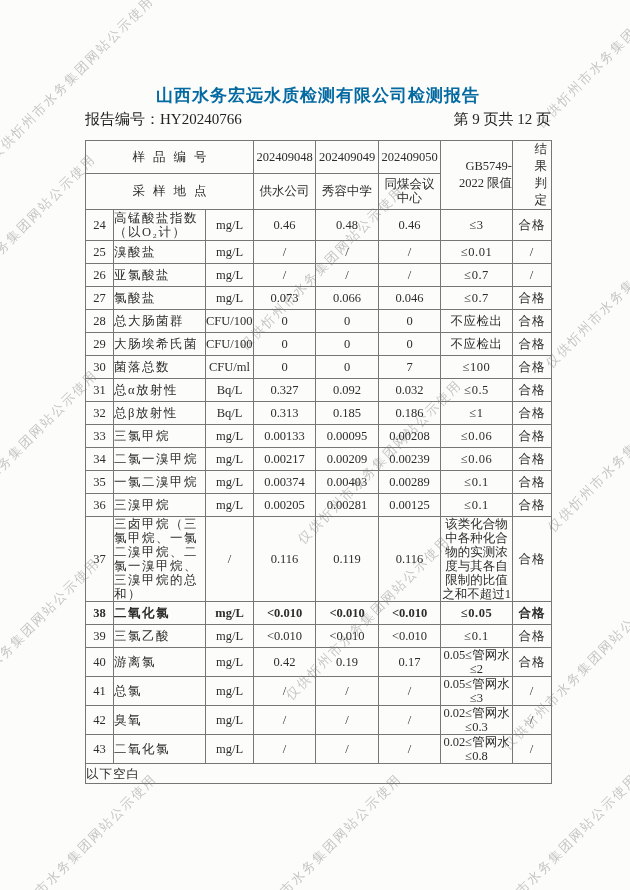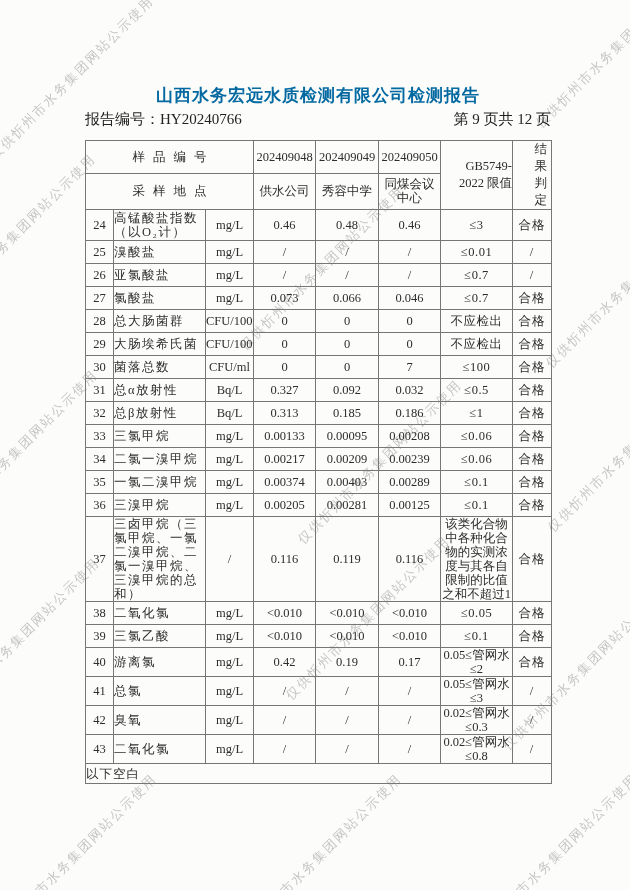--- a/index.html
+++ b/index.html
@@ -243,21 +243,21 @@
         <tr style="height: 72px;">
     <td class="c-no">37</td>
     <td class="c-name">三卤甲烷（三氯甲烷、一氯二溴甲烷、二氯一溴甲烷、三溴甲烷的总和）</td>
     <td class="c-unit">/</td>
     <td class="c-val">0.116</td>
     <td class="c-val">0.119</td>
     <td class="c-val">0.116</td>
     <td class="c-limit limit-note">该类化合物中各种化合物的实测浓度与其各自限制的比值之和不超过1</td>
     <td class="c-result">合格</td>
   </tr>
-        <tr style="height: 23px;">
+        <tr style="height: 23px; font-weight: bold;">
     <td class="c-no">38</td>
     <td class="c-name">二氧化氯</td>
     <td class="c-unit">mg/L</td>
     <td class="c-val">&lt;0.010</td>
     <td class="c-val">&lt;0.010</td>
     <td class="c-val">&lt;0.010</td>
     <td class="c-limit">≤0.05</td>
     <td class="c-result">合格</td>
   </tr>
         <tr style="height: 23px;">

